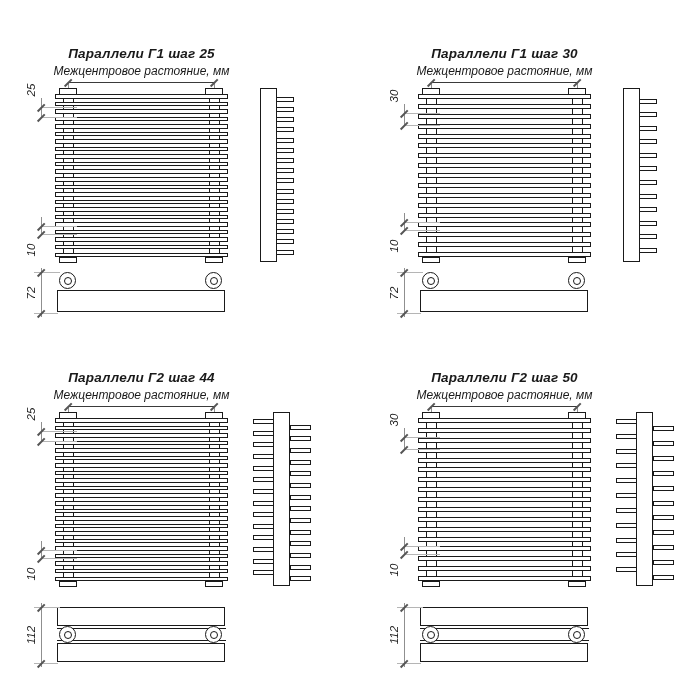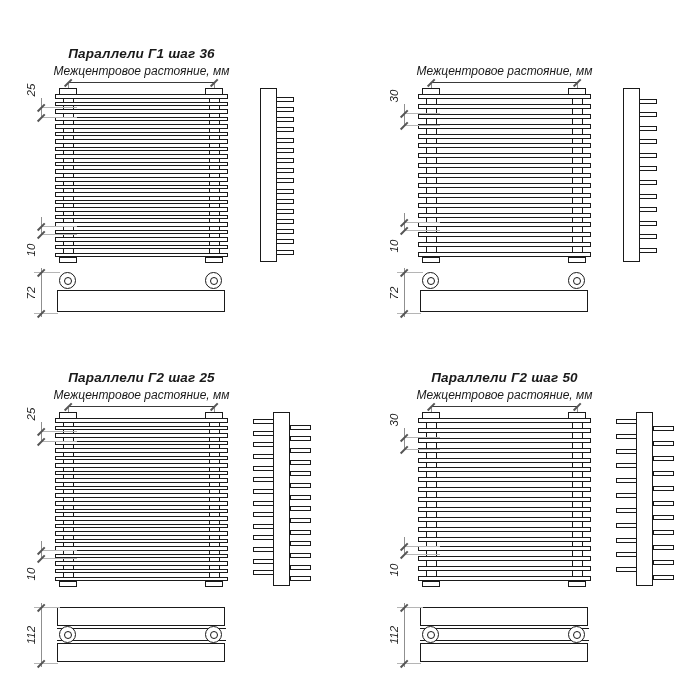--- a/index.html
+++ b/index.html
@@ -14,21 +14,21 @@
   .vlabel{position:absolute;white-space:nowrap;
            font:italic 500 11.5px "Liberation Sans",sans-serif;color:var(--line);
            transform:translate(-50%,-50%) rotate(-90deg);}
 </style>
 </head>
 <body>
 
 <div class="canvas" style="--line: #1a1a1a;">
 
   <div class="quadrant" style="left: 20px; top: 30px;">
-    <div class="q-title">Параллели Г1 шаг 36</div>
+    <div class="q-title">Параллели Г1 шаг 25</div>
     <div class="q-subtitle">Межцентровое растояние, мм</div>
     <div class="hdim">
         <div class="abs" style="left: 48px; top: 52px; width: 146px; height: 1px; background: rgb(58, 58, 58);"></div>
         <div class="abs" style="left: 48px; top: 52px; width: 1px; height: 6px; background: rgb(143, 143, 143);"></div>
         <div class="abs" style="left: 194px; top: 52px; width: 1px; height: 6px; background: rgb(143, 143, 143);"></div>
         <div class="abs" style="left: 43px; top: 52px; width: 10px; height: 1.5px; background: rgb(85, 85, 85); transform: rotate(-45deg);"></div>
         <div class="abs" style="left: 189px; top: 52px; width: 10px; height: 1.5px; background: rgb(85, 85, 85); transform: rotate(-45deg);"></div>
       </div>
     <div class="front" style="position: absolute; left: 35px; top: 58px; width: 173px; height: 175px;">
         <div class="abs" style="left: 7.5px; top: 3px; width: 9px; height: 169px; border-left: 1px solid rgb(26, 26, 26); border-right: 1px solid rgb(26, 26, 26); background: rgb(255, 255, 255);"></div>
@@ -106,20 +106,21 @@
         <span class="vlabel" style="left: 11px; top: 262.5px;">72</span>
         <div class="abs" style="left: 14px; top: 242px; width: 26px; height: 1px; background: rgb(181, 181, 181);"></div>
         <div class="abs" style="left: 14px; top: 283px; width: 24px; height: 1px; background: rgb(181, 181, 181);"></div>
         <div class="abs" style="left: 21px; top: 238px; width: 1px; height: 49px; background: rgb(143, 143, 143);"></div>
         <div class="abs" style="left: 16px; top: 242px; width: 10px; height: 1.5px; background: rgb(85, 85, 85); transform: rotate(-45deg);"></div>
         <div class="abs" style="left: 16px; top: 283px; width: 10px; height: 1.5px; background: rgb(85, 85, 85); transform: rotate(-45deg);"></div>
       </div>
   </div>
 
   <div class="quadrant" style="left: 383px; top: 30px;">
+    <div class="q-title">Параллели Г1 шаг 30</div>
     <div class="q-subtitle">Межцентровое растояние, мм</div>
     <div class="hdim">
         <div class="abs" style="left: 48px; top: 52px; width: 146px; height: 1px; background: rgb(58, 58, 58);"></div>
         <div class="abs" style="left: 48px; top: 52px; width: 1px; height: 6px; background: rgb(143, 143, 143);"></div>
         <div class="abs" style="left: 194px; top: 52px; width: 1px; height: 6px; background: rgb(143, 143, 143);"></div>
         <div class="abs" style="left: 43px; top: 52px; width: 10px; height: 1.5px; background: rgb(85, 85, 85); transform: rotate(-45deg);"></div>
         <div class="abs" style="left: 189px; top: 52px; width: 10px; height: 1.5px; background: rgb(85, 85, 85); transform: rotate(-45deg);"></div>
       </div>
     <div class="front" style="position: absolute; left: 35px; top: 58px; width: 173px; height: 175px;">
         <div class="abs" style="left: 7.5px; top: 3px; width: 9px; height: 169px; border-left: 1px solid rgb(26, 26, 26); border-right: 1px solid rgb(26, 26, 26); background: rgb(255, 255, 255);"></div>
@@ -188,21 +189,21 @@
         <span class="vlabel" style="left: 11px; top: 262.5px;">72</span>
         <div class="abs" style="left: 14px; top: 242px; width: 26px; height: 1px; background: rgb(181, 181, 181);"></div>
         <div class="abs" style="left: 14px; top: 283px; width: 24px; height: 1px; background: rgb(181, 181, 181);"></div>
         <div class="abs" style="left: 21px; top: 238px; width: 1px; height: 49px; background: rgb(143, 143, 143);"></div>
         <div class="abs" style="left: 16px; top: 242px; width: 10px; height: 1.5px; background: rgb(85, 85, 85); transform: rotate(-45deg);"></div>
         <div class="abs" style="left: 16px; top: 283px; width: 10px; height: 1.5px; background: rgb(85, 85, 85); transform: rotate(-45deg);"></div>
       </div>
   </div>
 
   <div class="quadrant" style="left: 20px; top: 354px;">
-    <div class="q-title">Параллели Г2 шаг 25</div>
+    <div class="q-title">Параллели Г2 шаг 44</div>
     <div class="q-subtitle">Межцентровое растояние, мм</div>
     <div class="hdim">
         <div class="abs" style="left: 48px; top: 52px; width: 146px; height: 1px; background: rgb(58, 58, 58);"></div>
         <div class="abs" style="left: 48px; top: 52px; width: 1px; height: 6px; background: rgb(143, 143, 143);"></div>
         <div class="abs" style="left: 194px; top: 52px; width: 1px; height: 6px; background: rgb(143, 143, 143);"></div>
         <div class="abs" style="left: 43px; top: 52px; width: 10px; height: 1.5px; background: rgb(85, 85, 85); transform: rotate(-45deg);"></div>
         <div class="abs" style="left: 189px; top: 52px; width: 10px; height: 1.5px; background: rgb(85, 85, 85); transform: rotate(-45deg);"></div>
       </div>
     <div class="front" style="position: absolute; left: 35px; top: 58px; width: 173px; height: 175px;">
         <div class="abs" style="left: 7.5px; top: 3px; width: 9px; height: 169px; border-left: 1px solid rgb(26, 26, 26); border-right: 1px solid rgb(26, 26, 26); background: rgb(255, 255, 255);"></div>

